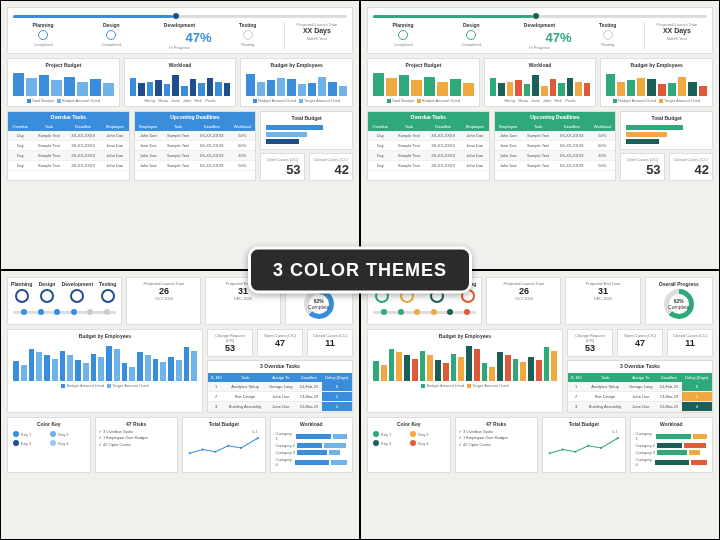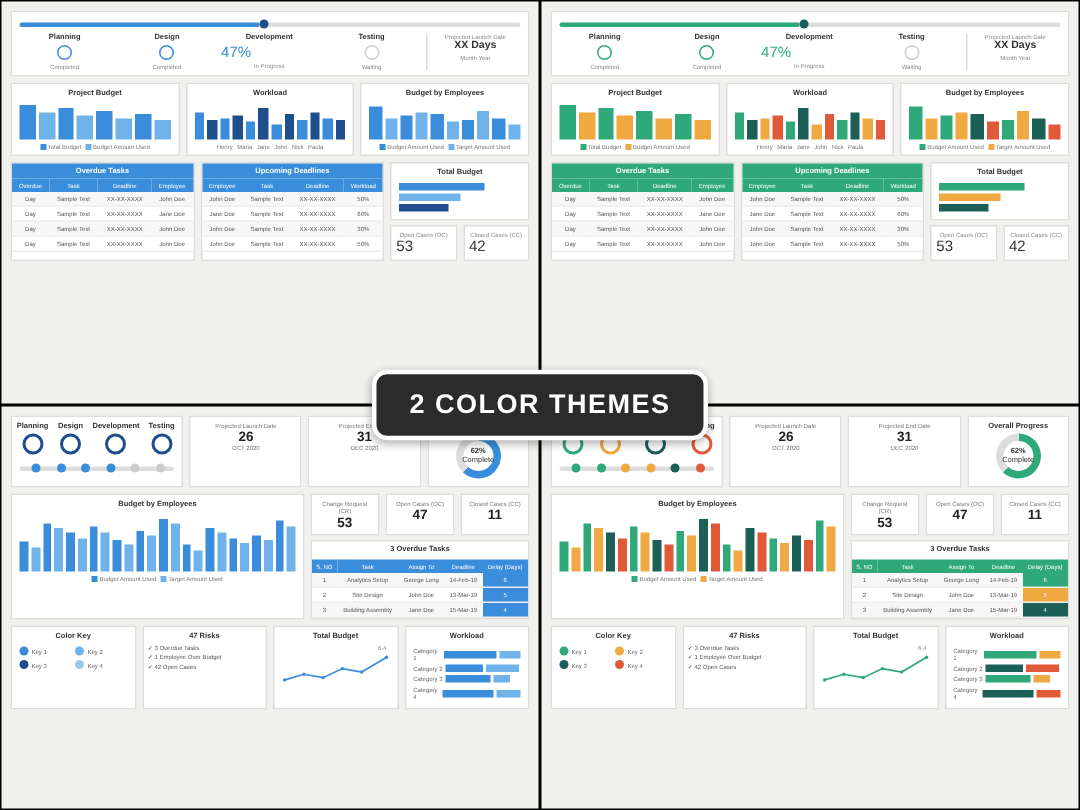--- a/index.html
+++ b/index.html
@@ -14,21 +14,21 @@
 .phase .circ{width:10px;height:10px;border-radius:50%;border:1px solid;margin:2px auto}
 .track{height:3px;background:#ddd;border-radius:2px;position:relative;margin:4px 2px}
 .thumb{position:absolute;width:6px;height:6px;border-radius:50%;top:-2px}
 .bars{display:flex;align-items:flex-end;height:26px;gap:2px;padding:0 2px}
 .bar{flex:1}
 .chtitle{background:var(--th);color:#fff;font-size:5px;text-align:center;padding:2px;font-weight:bold}
 .tbl{width:100%;font-size:4px;border-collapse:collapse}
 .tbl th{background:var(--th);color:#fff;padding:2px;font-weight:normal}
 .tbl td{background:#fff;border-bottom:1px solid #eee;padding:2px;text-align:center;color:#555}
 .tbl tr:nth-child(even) td{background:#f7f7f7}
-.big{font-size:10px;font-weight:normal;color:#333;text-align:left}
+.big{font-size:13px;font-weight:bold;color:#333;text-align:right}
 .kpi{flex:1;text-align:center;border:1px solid #ddd;background:#fff;padding:3px}
 .kpi .v{font-size:9px;font-weight:bold;color:#222}
 .kpi .l{font-size:4px;color:#777}
 .donut{width:30px;height:30px;border-radius:50%;margin:2px auto;position:relative}
 .donut::after{content:"";position:absolute;inset:5px;background:#fff;border-radius:50%}
 .dtxt{position:absolute;inset:0;display:flex;flex-direction:column;align-items:center;justify-content:center;font-size:5px;z-index:1;color:#333}
 .leg{display:flex;gap:3px;font-size:4px;color:#777;justify-content:center;margin-top:2px}
 .sw{width:4px;height:4px;display:inline-block;margin-right:1px;vertical-align:middle}
 .key{display:flex;align-items:center;gap:2px;font-size:4px;color:#666}
 .keydot{width:6px;height:6px;border-radius:50%}
@@ -848,14 +848,14 @@
         <div class="hbar">
               <span>Category 4</span>
               <div class="fill" style="width:55%;background:#1b5f57"></div>
               <div class="fill" style="width:25%;background:#e05a3a"></div>
             </div>
       </div>
         </div>
     </div>
   </div>
 
-  <div class="badge">2 COLOR THEMES</div>
+  <div class="badge">3 COLOR THEMES</div>
 </div>
 
 </body></html>

